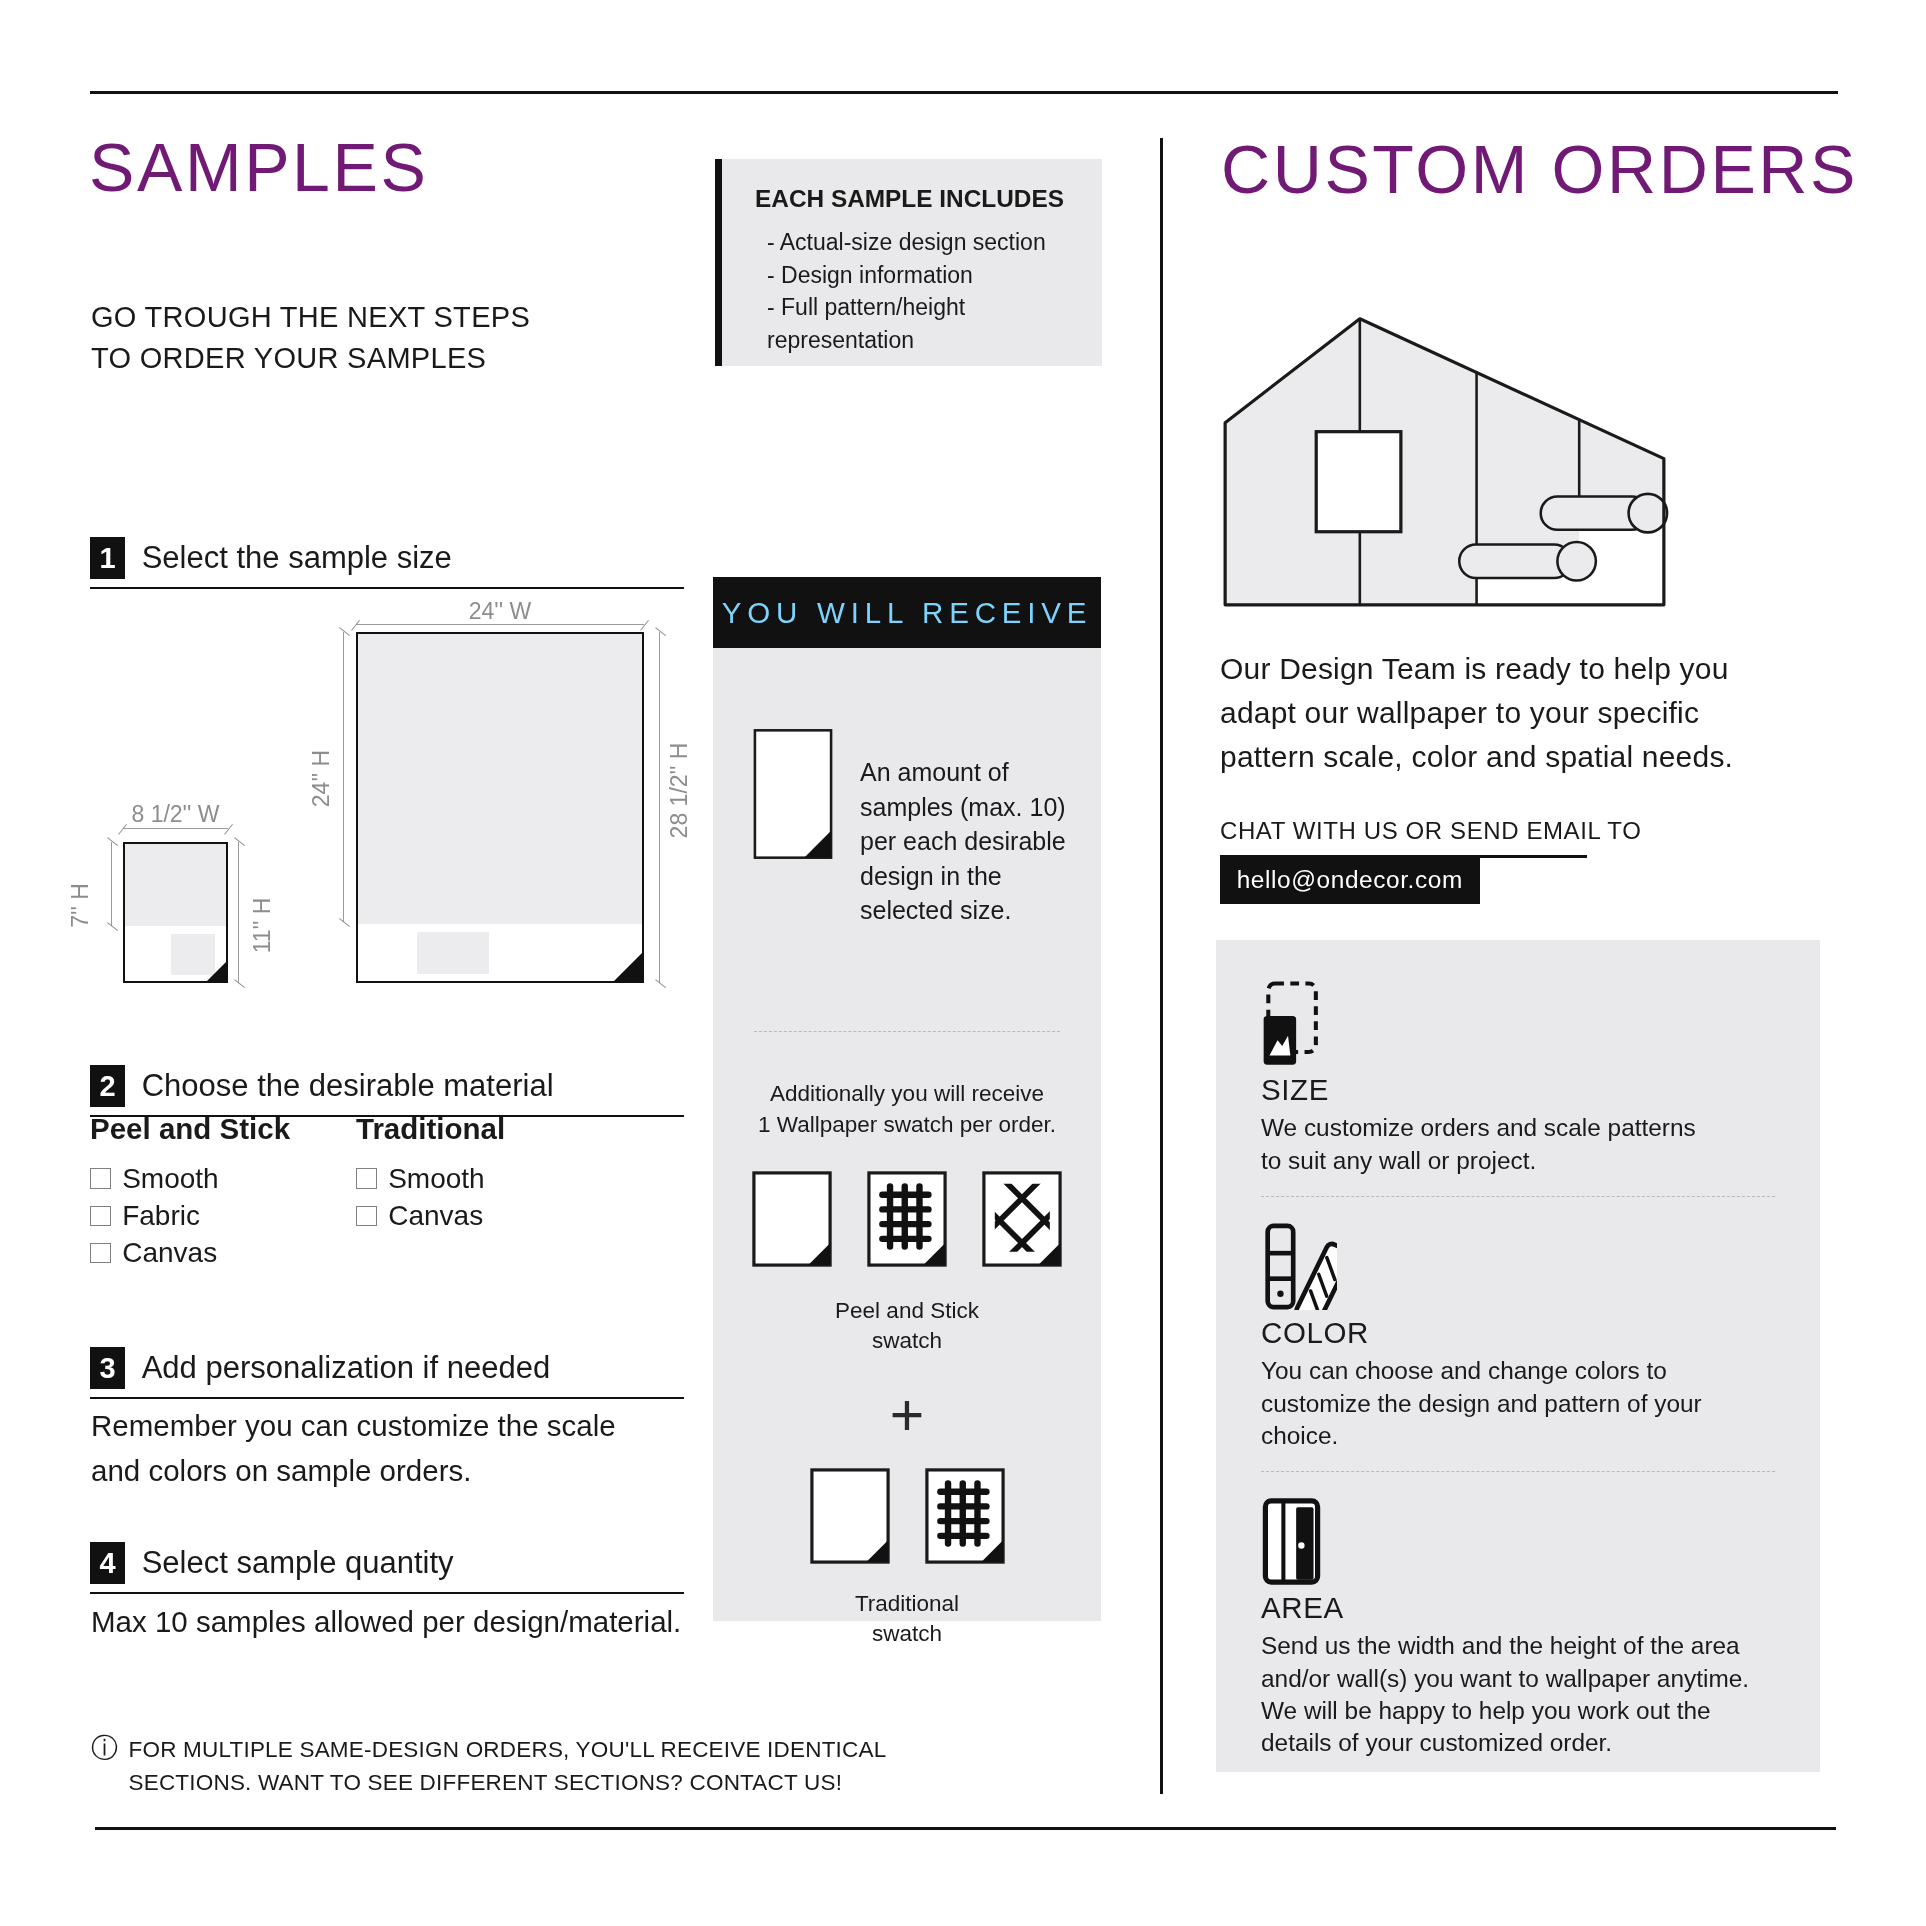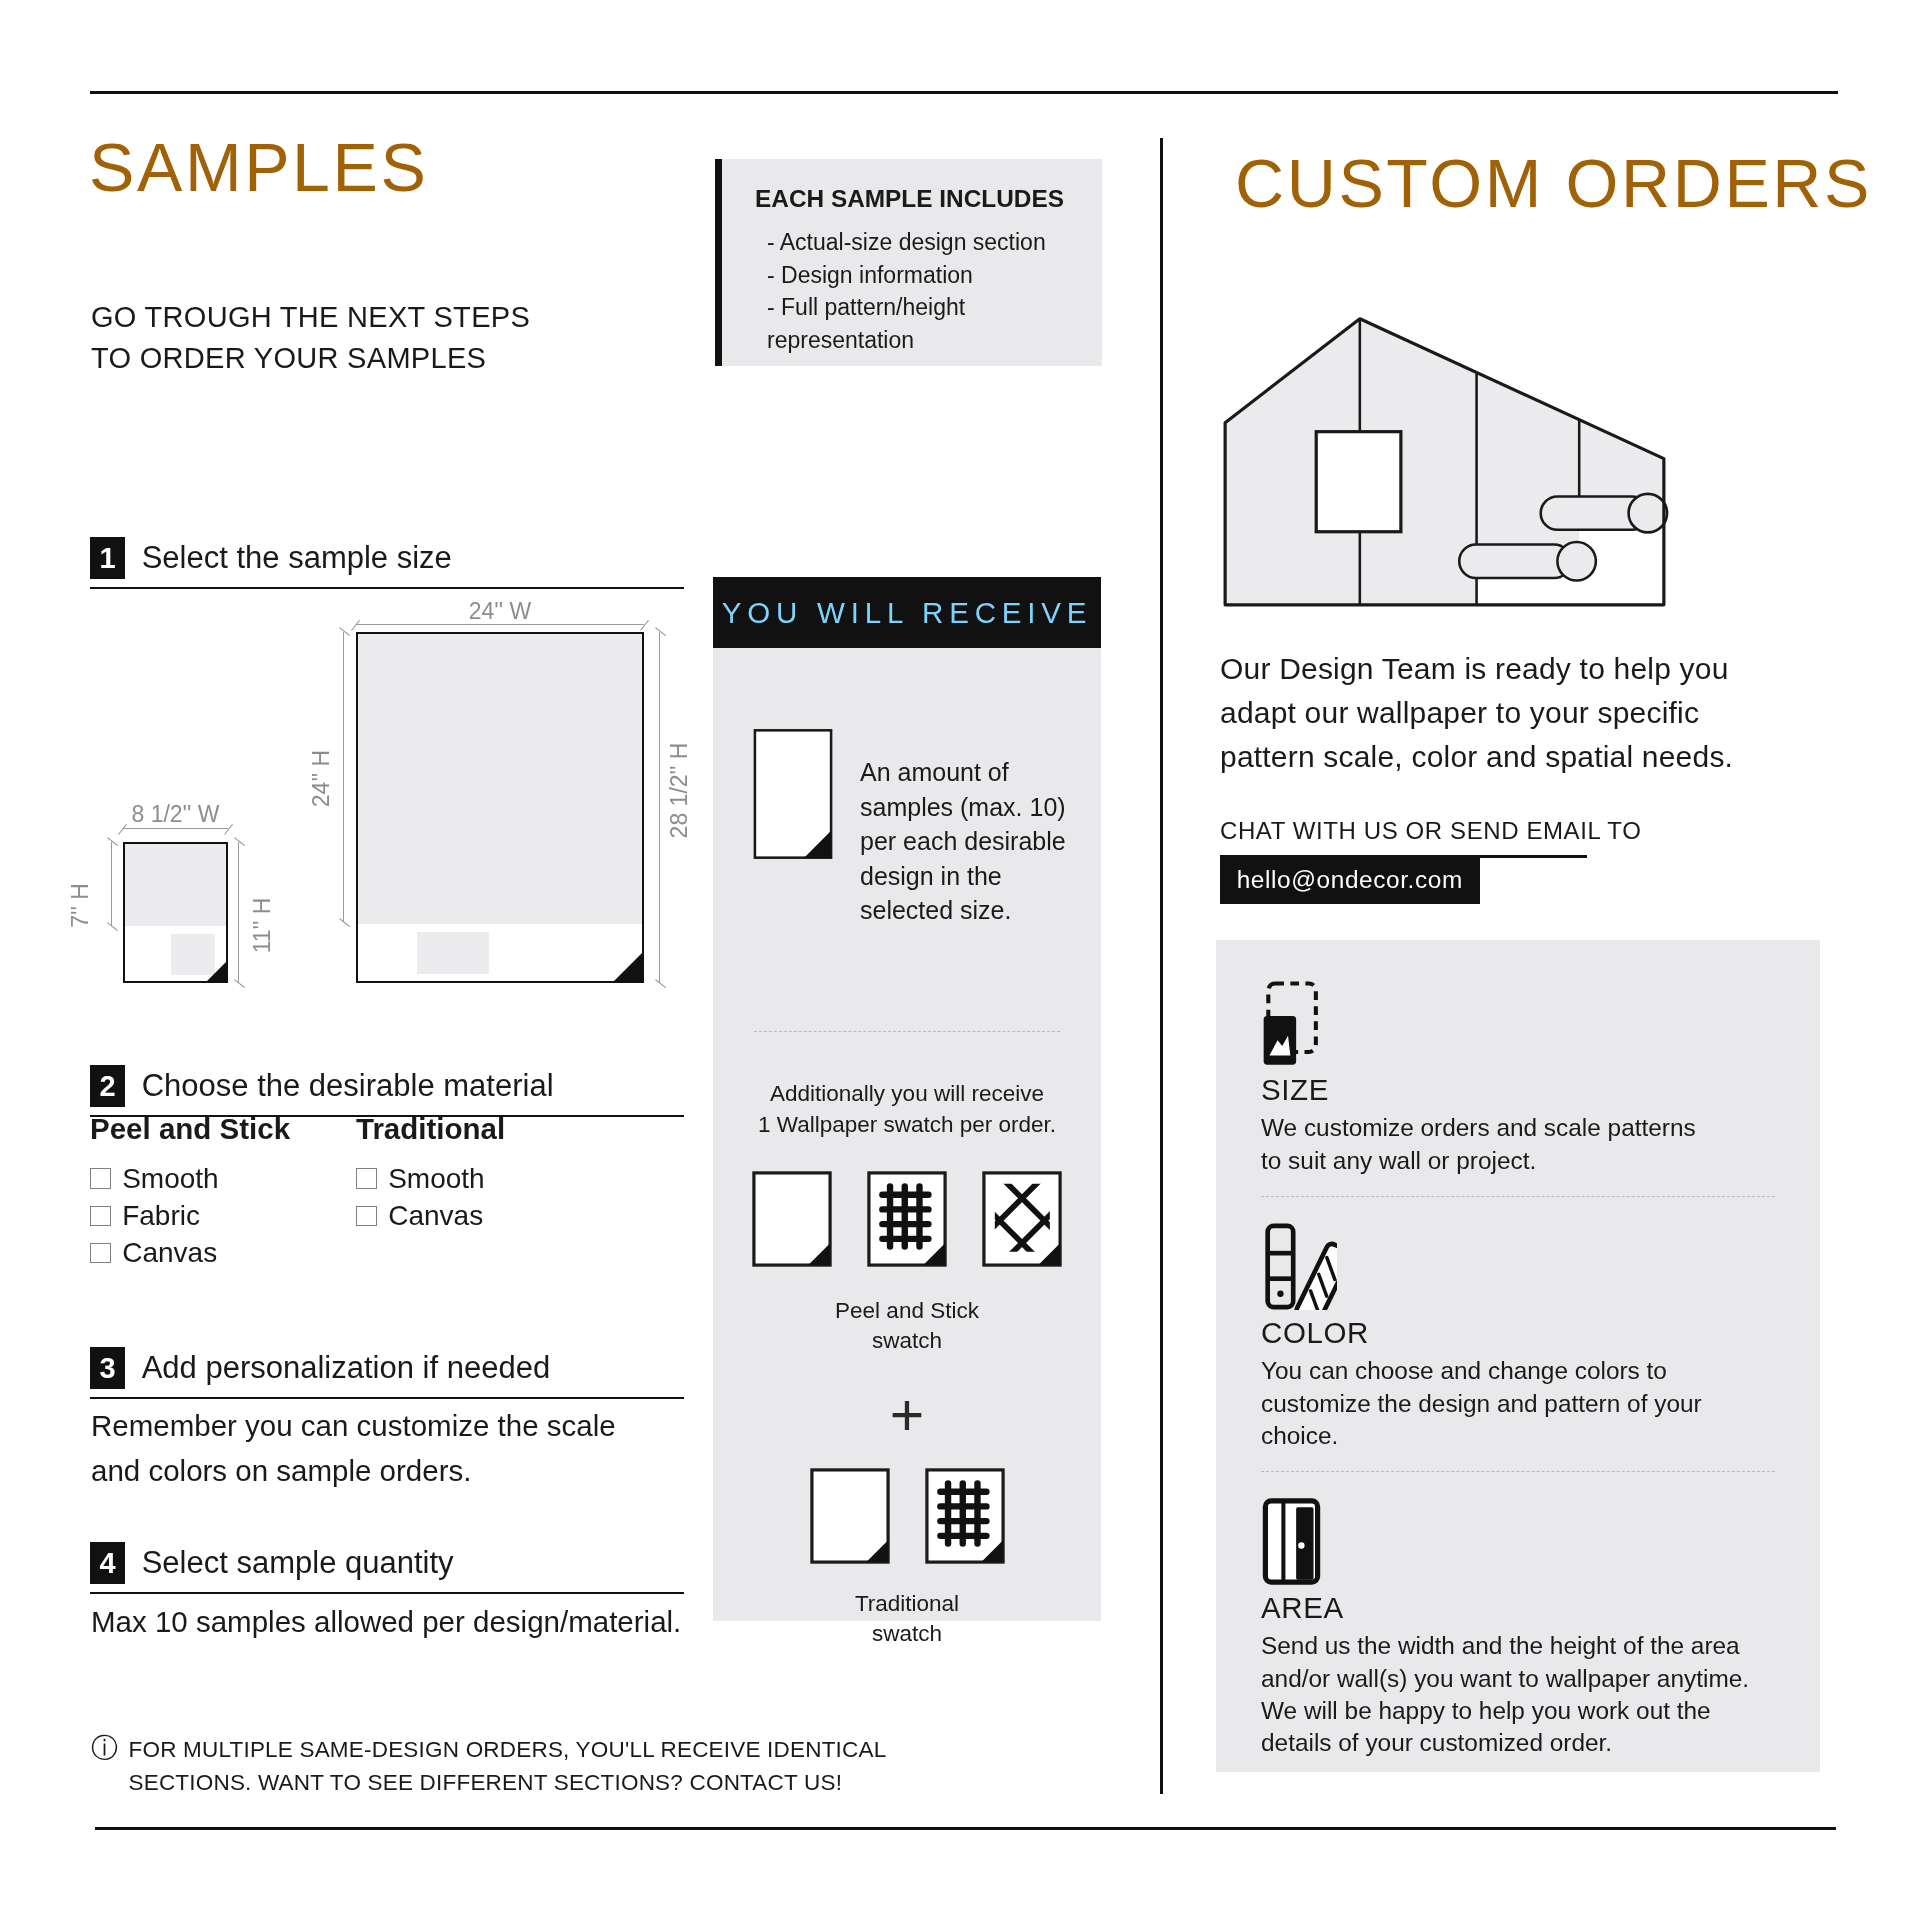--- a/index.html
+++ b/index.html
@@ -2,21 +2,21 @@
 <html style="font-size:10.3px"><head>
 <meta charset="utf-8">
 <style>
   html,body{margin:0;padding:0;background:#ffffff;}
   body{width:1926px;height:1926px;position:relative;font-family:"Liberation Sans","DejaVu Sans",sans-serif;color:#1a1a1a;}
   .abs{position:absolute;}
   .rule{position:absolute;background:#111;height:2.6px;}
   .vdivider{position:absolute;background:#111;width:2.6px;}
 
   
-  .big-title{position:absolute;font-size:68px;font-weight:400;letter-spacing:2.6px;color:#a16207;}
+  .big-title{position:absolute;font-size:68px;font-weight:400;letter-spacing:2.6px;color:#701a75;}
   .subtitle{position:absolute;font-size:29px;line-height:1.42;white-space:pre-line;letter-spacing:0.3px;}
   .includes-box{position:absolute;left:715px;top:159px;width:387px;height:207px;background:#e9e9eb;border-left:7px solid #111;box-sizing:border-box;padding:26px 18px 0 33px;}
   .includes-title{font-size:24.4px;font-weight:700;margin:0 0 13px 0;}
   .includes-list{list-style:none;margin:12px;padding:0;font-size:23px;line-height:1.42;}
   .includes-list li{white-space:pre-line;}
   .includes-list li::before{content:"- ";}
 
   .step-header{position:absolute;left:90px;width:594px;display:flex;align-items:center;gap:16.7px;padding-bottom:7.7px;border-bottom:2.6px solid #111;}
   .step-num{width:35px;height:42px;background:#111;color:#fff;font-size:29px;font-weight:700;display:flex;align-items:center;justify-content:center;flex:0 0 auto;}
   .step-title{font-size:31px;}
@@ -252,21 +252,21 @@
         </g>
         <path d="M88 147 L122 113 L122 147 Z" fill="#111"></path>
       </svg>
     </div>
     <div class="swatch-label" style="margin-top:24.4px;">Traditional
 swatch</div>
   </div>
 </div>
 
 <div>
-  <h1 class="big-title" style="left:1219px;top:128px;margin:16px;">CUSTOM ORDERS</h1>
+  <h1 class="big-title" style="left:1219px;top:128px;margin:2px;">CUSTOM ORDERS</h1>
 
   <svg class="abs" style="left:1220px;top:312px;" width="449" height="299" viewBox="0 0 700 465">
     <path d="M8 172 L218 10 L692 228 L692 456 L8 456 Z" fill="#ffffff"></path>
     <path d="M8 172 L218 10 L400 93 L400 456 L8 456 Z" fill="#ebebed"></path>
     <path d="M400 93 L560 166 L560 368 L400 368 Z" fill="#ebebed"></path>
     <path d="M560 166 L692 228 L692 292 L560 292 Z" fill="#ebebed"></path>
     <g stroke="#1a1a1a" stroke-width="4">
       <line x1="218" y1="10" x2="218" y2="456"></line>
       <line x1="400" y1="93" x2="400" y2="456"></line>
       <line x1="560" y1="166" x2="560" y2="292"></line>

